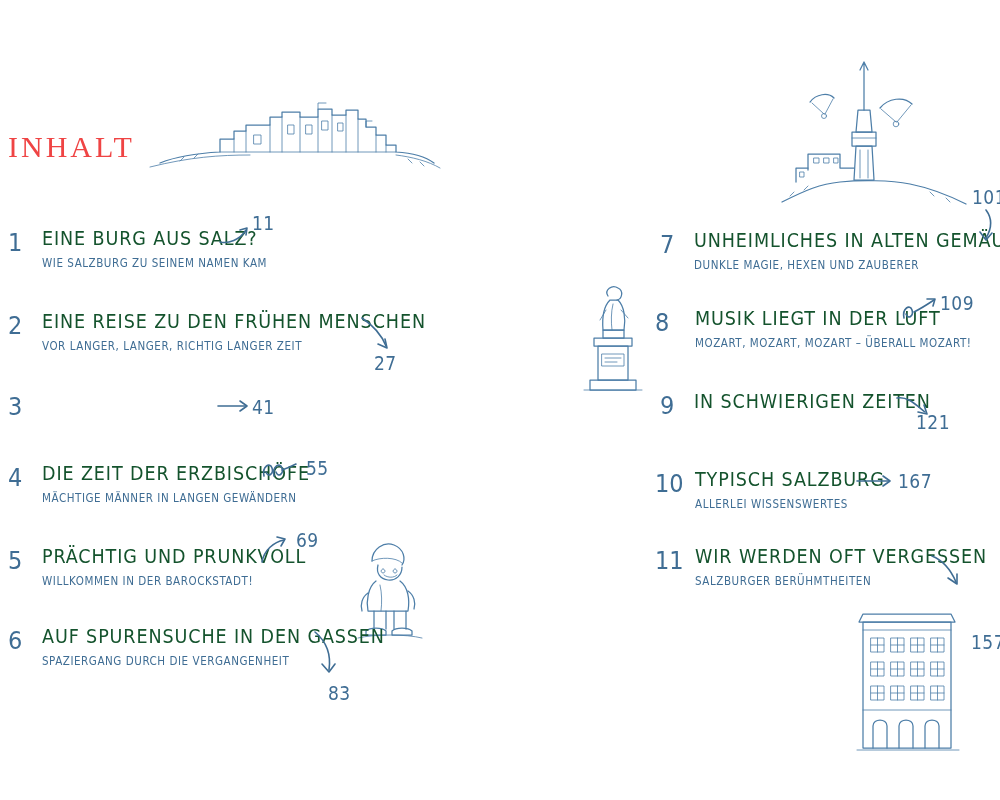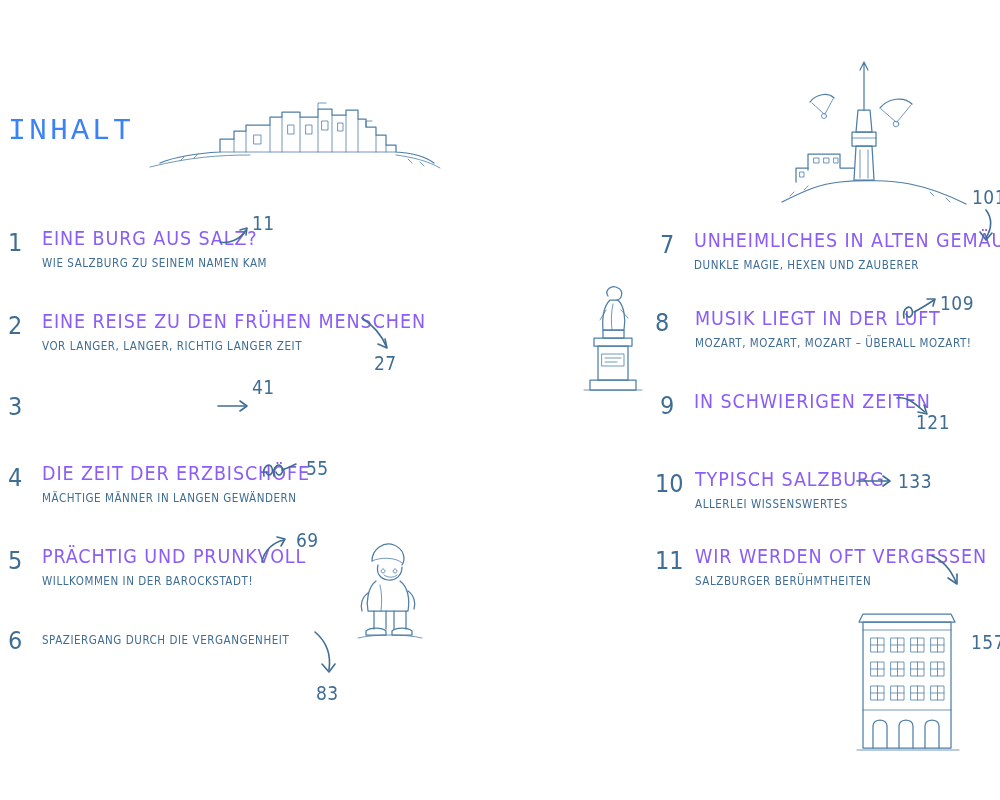--- a/index.html
+++ b/index.html
@@ -18,25 +18,25 @@
 
   .page {
     position: absolute;
     inset: 0;
   }
 
   
   .inhalt-title {
     position: absolute;
     left: 8px;
-    top: 116px;
-    font-family: Liberation Mono, monospace;
+    top: 132px;
+    font-family: Liberation Serif, serif;
     font-size: 30px;
     letter-spacing: 3px;
-    color: #3b82f6;
+    color: #ef4444;
     font-weight: 400;
     text-transform: uppercase;
     line-height: 1;
   }
 
   
   .entry {
     position: absolute;
     display: flex;
     align-items: flex-start;
@@ -50,21 +50,21 @@
     flex: none;
   }
   .entry .texts {
     position: relative;
     top: -2px;
   }
   .entry .title {
     font-family: "DejaVu Sans Condensed", "Liberation Sans", sans-serif;
     font-size: 19.5px;
     letter-spacing: 0.9px;
-    color: #8b5cf6;
+    color: #14532d;
     text-transform: uppercase;
     line-height: 1.1;
     white-space: nowrap;
   }
   .entry .sub {
     font-family: "DejaVu Sans Condensed", "Liberation Sans", sans-serif;
     font-size: 11.5px;
     letter-spacing: 0.55px;
     color: #3f6d94;
     text-transform: uppercase;
@@ -252,21 +252,21 @@
     <div class="num">3</div>
     <div class="texts">
     </div>
   </div>
   <div class="arrow" style="left:216px; top:398px;">
     <svg width="40" height="16" viewBox="0 0 40 16">
       <path class="ln-arrow" d="M2 8 L30 8"></path>
       <path class="ln-arrow" d="M24 3 L31 8 L24 13"></path>
     </svg>
   </div>
-  <div class="pagenum" style="left:252px; top:376px;">41</div>
+  <div class="pagenum" style="left:252px; top:396px;">41</div>
 
   <div class="entry" style="left:8px; top:465px;">
     <div class="num">4</div>
     <div class="texts">
       <div class="title">DIE ZEIT DER ERZBISCHÖFE</div>
       <div class="sub">MÄCHTIGE MÄNNER IN LANGEN GEWÄNDERN</div>
     </div>
   </div>
   <div class="arrow" style="left:260px; top:458px;">
     <svg width="46" height="24" viewBox="0 0 46 24">
@@ -288,30 +288,31 @@
     <svg width="40" height="32" viewBox="0 0 40 32">
       <path class="ln-arrow" d="M4 28 C6 16 16 8 26 6"></path>
       <path class="ln-arrow" d="M19 3 L27 5 L23 12"></path>
     </svg>
   </div>
   <div class="pagenum" style="left:296px; top:529px;">69</div>
 
   <div class="entry" style="left:8px; top:628px;">
     <div class="num">6</div>
     <div class="texts">
+      <div class="title">AUF SPURENSUCHE IN DEN GASSEN</div>
       <div class="sub">SPAZIERGANG DURCH DIE VERGANGENHEIT</div>
     </div>
   </div>
   <div class="arrow" style="left:313px; top:630px;">
     <svg width="34" height="48" viewBox="0 0 34 48">
       <path class="ln-arrow" d="M2 2 C14 12 18 26 16 40"></path>
       <path class="ln-arrow" d="M9 34 L16 42 L22 34"></path>
     </svg>
   </div>
-  <div class="pagenum" style="left:316px; top:682px;">83</div>
+  <div class="pagenum" style="left:328px; top:682px;">83</div>
 
   <div class="entry" style="left:660px; top:232px;">
     <div class="num">7</div>
     <div class="texts">
       <div class="title">UNHEIMLICHES IN ALTEN GEMÄUERN</div>
       <div class="sub">DUNKLE MAGIE, HEXEN UND ZAUBERER</div>
     </div>
   </div>
   <div class="arrow" style="left:972px; top:208px;">
     <svg width="30" height="36" viewBox="0 0 30 36">
@@ -357,21 +358,21 @@
       <div class="title">TYPISCH SALZBURG</div>
       <div class="sub">ALLERLEI WISSENSWERTES</div>
     </div>
   </div>
   <div class="arrow" style="left:855px; top:473px;">
     <svg width="46" height="16" viewBox="0 0 46 16">
       <path class="ln-arrow" d="M2 8 L34 8"></path>
       <path class="ln-arrow" d="M28 3 L35 8 L28 13"></path>
     </svg>
   </div>
-  <div class="pagenum" style="left:898px; top:470px;">133</div>
+  <div class="pagenum" style="left:898px; top:470px;">167</div>
 
   <div class="entry wide" style="left:655px; top:548px;">
     <div class="num">11</div>
     <div class="texts">
       <div class="title">WIR WERDEN OFT VERGESSEN</div>
       <div class="sub">SALZBURGER BERÜHMTHEITEN</div>
     </div>
   </div>
   <div class="arrow" style="left:930px; top:552px;">
     <svg width="46" height="44" viewBox="0 0 46 44">

